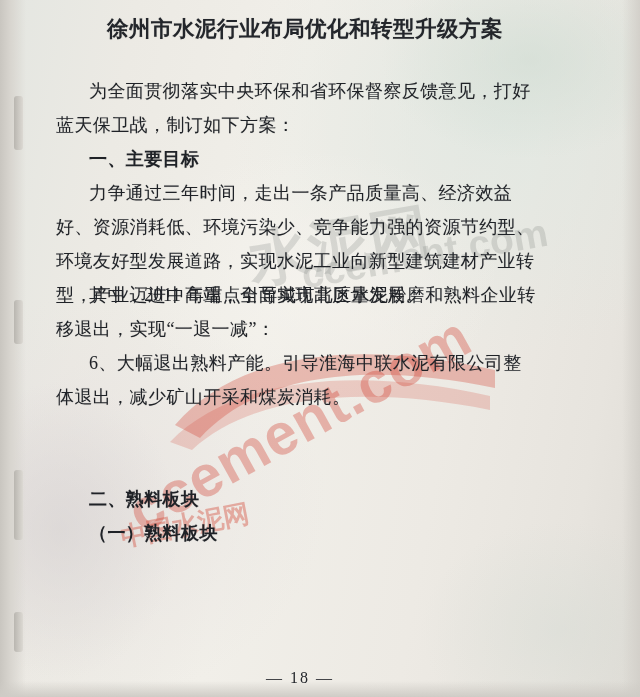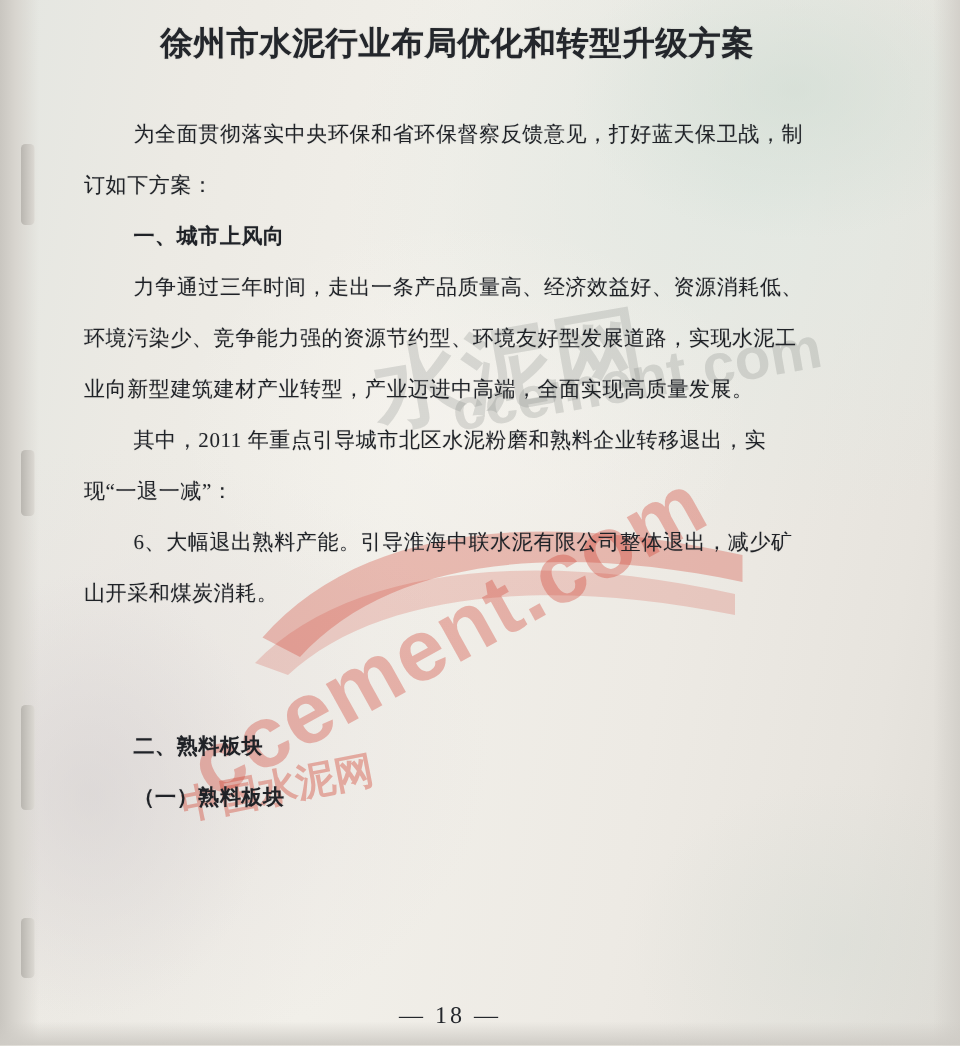--- a/index.html
+++ b/index.html
@@ -140,21 +140,21 @@
     font-family: "Liberation Serif", serif;
     font-size: 21.5px;
     font-weight: bold;
     color: #23262b;
     letter-spacing: 0.5px;
     text-shadow: 0 0 1px rgba(40,40,40,0.25);
   }
   .para {
     position: absolute;
     font-family: "Liberation Serif", serif;
-    font-size: 14px;
+    font-size: 18px;
     line-height: 34px;
     color: #1f2227;
     letter-spacing: 0.4px;
     width: 480px;
     left: 56px;
     text-shadow: 0 0 1px rgba(60,60,60,0.18);
   }
   .para.indent {
     text-indent: 33px;
   }
@@ -202,21 +202,21 @@
   <div class="wm wm-main">水泥网</div>
   <div class="wm wm-sub">ccement.com</div>
   <div class="wm wm-red">ccement.com</div>
   <div class="wm wm-red2">中国水泥网</div>
 
   <div id="content">
 
     <div class="doc-title">徐州市水泥行业布局优化和转型升级方案</div>
 
     <div class="para indent" style="top:74px;">为全面贯彻落实中央环保和省环保督察反馈意见，打好蓝天保卫战，制订如下方案：</div>
-    <div class="para heading" style="top:142px;">一、城市上风向</div>
+    <div class="para heading" style="top:142px;">一、主要目标</div>
     <div class="para indent" style="top:176px;">力争通过三年时间，走出一条产品质量高、经济效益好、资源消耗低、环境污染少、竞争能力强的资源节约型、环境友好型发展道路，实现水泥工业向新型建筑建材产业转型，产业迈进中高端，全面实现高质量发展。</div>
     <div class="para indent" style="top:278px;">其中，2011 年重点引导城市北区水泥粉磨和熟料企业转移退出，实现“一退一减”：</div>
     <div class="para indent" style="top:346px;">6、大幅退出熟料产能。引导淮海中联水泥有限公司整体退出，减少矿山开采和煤炭消耗。</div>
     <div class="para heading" style="top:482px;">二、熟料板块</div>
     <div class="para heading" style="top:516px;">（一）熟料板块</div>
 
     <div class="page-num">— 18 —</div>
   </div>
 </div>
 

